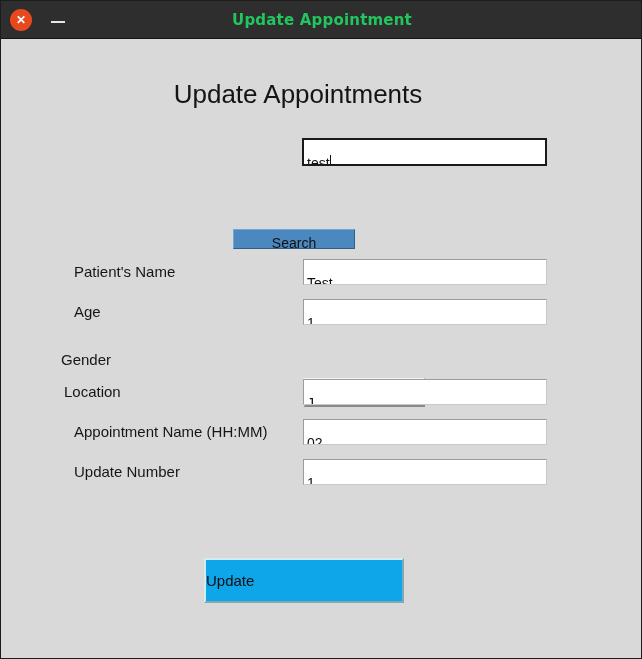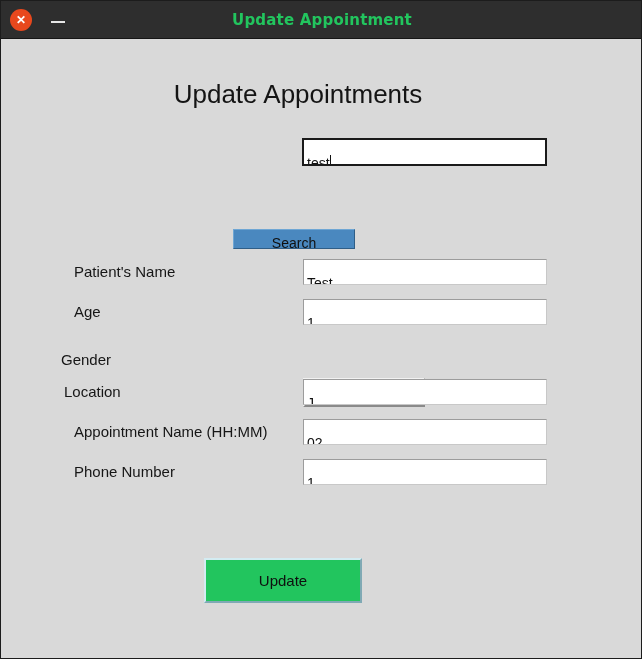--- a/index.html
+++ b/index.html
@@ -210,29 +210,28 @@
     border-right: 1px solid #7d7d7d;
     border-bottom: 1px solid #7d7d7d;
     box-sizing: border-box;
   }
 
   
   #update-button {
     position: absolute;
     left: 203px;
     top: 519px;
-    width: 158px;
+    width: 200px;
     height: 45px;
-    background: #22c55e;
+    background: #0ea5e9;
     border-top: 2px solid #d3ecf2;
     border-left: 2px solid #d3ecf2;
     border-right: 2px solid #7fa9b4;
     border-bottom: 2px solid #7fa9b4;
     box-sizing: border-box;
-    text-align: center;
     line-height: 41px;
     font-size: 15px;
     color: #0f0f0f;
     font-family: "Liberation Sans", sans-serif;
     cursor: pointer;
   }
 </style>
 </head>
 <body>
 
@@ -269,19 +268,19 @@
       <span class="value">Male</span>
       <span class="indicator"></span>
     </div>
 
     <div class="field-label" style="left:63px; top:343px;">Location</div>
     <div class="text-input sunken" style="left:302px; top:340px; width:244px; height:23px;">J</div>
 
     <div class="field-label" style="left:73px; top:383px;">Appointment Name (HH:MM)</div>
     <div class="text-input sunken" style="left:302px; top:380px; width:244px; height:23px;">02</div>
 
-    <div class="field-label" style="left:73px; top:423px;">Phone Number</div>
+    <div class="field-label" style="left:73px; top:423px;">Update Number</div>
     <div class="text-input sunken" style="left:302px; top:420px; width:244px; height:23px;">1</div>
 
     <div id="update-button">Update</div>
 
   </div>
 </div>
 
 </body></html>

